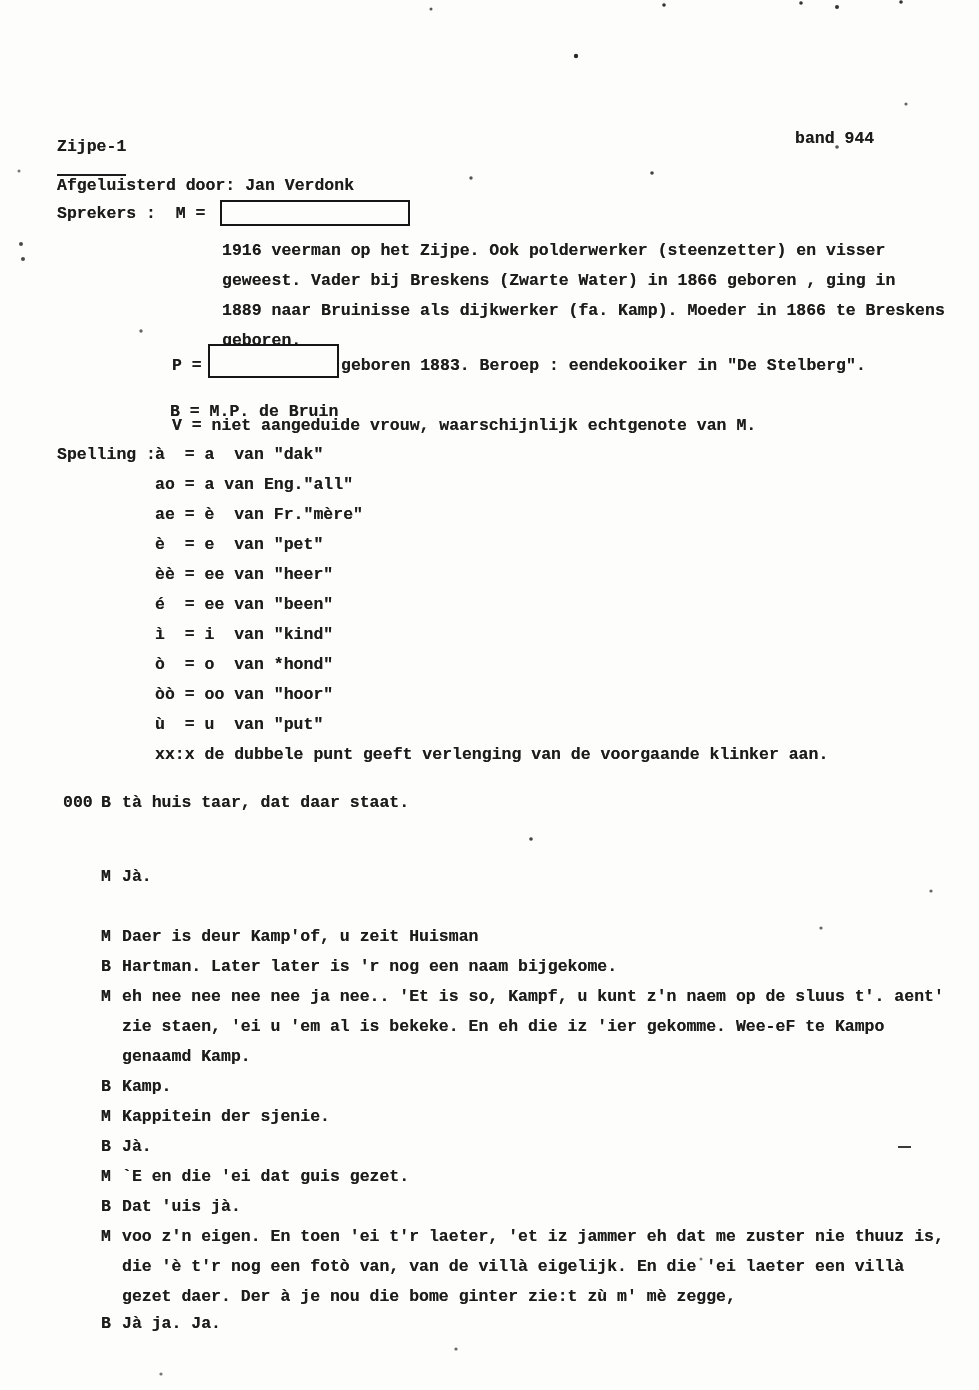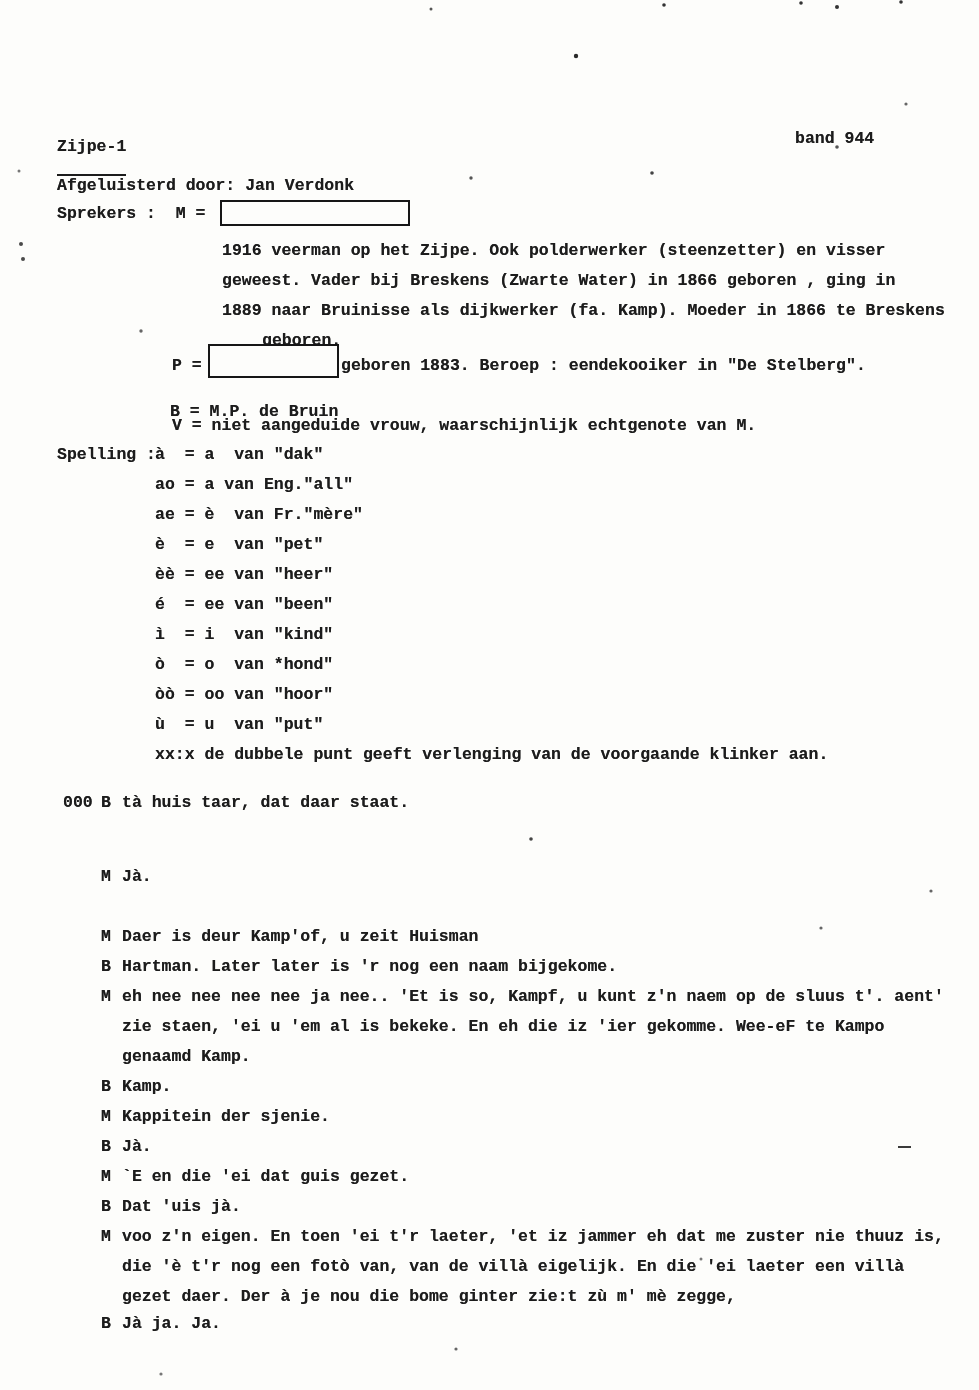--- a/index.html
+++ b/index.html
@@ -59,21 +59,21 @@
   <div class="line" style="left:755px; top:128px;margin-left:40px;">band 944</div>
 
   <div class="line" style="left:57px; top:175px;">Afgeluisterd door: Jan Verdonk</div>
 
   <div class="line" style="left:57px; top:203px;">Sprekers :  M =</div>
   <div class="blank-box" style="left:220px; top:200px; width:186px; height:22px;"></div>
 
   <div class="line" style="left:222px; top:240px;">1916 veerman op het Zijpe. Ook polderwerker (steenzetter) en visser</div>
   <div class="line" style="left:222px; top:270px;">geweest. Vader bij Breskens (Zwarte Water) in 1866 geboren , ging in</div>
   <div class="line" style="left:222px; top:300px;">1889 naar Bruinisse als dijkwerker (fa. Kamp). Moeder in 1866 te Breskens</div>
-  <div class="line" style="left:222px; top:330px;margin-left:40px;">geboren.</div>
+  <div class="line" style="left:222px; top:330px;">geboren.</div>
 
   <div class="line" style="left:172px; top:355px;">P =</div>
   <div class="blank-box" style="left:208px; top:344px; width:127px; height:30px;"></div>
   <div class="line" style="left:341px; top:355px;">geboren 1883. Beroep : eendekooiker in "De Stelberg".</div>
 
   <div class="line" style="left:170px; top:401px;">B = M.P. de Bruin</div>
   <div class="line" style="left:172px; top:415px;">V = niet aangeduide vrouw, waarschijnlijk echtgenote van M.</div>
 
   <div class="line" style="left:57px; top:444px;">Spelling :</div>
   <div class="sp-row" style="top:444px;">à  = a  van "dak"</div>

